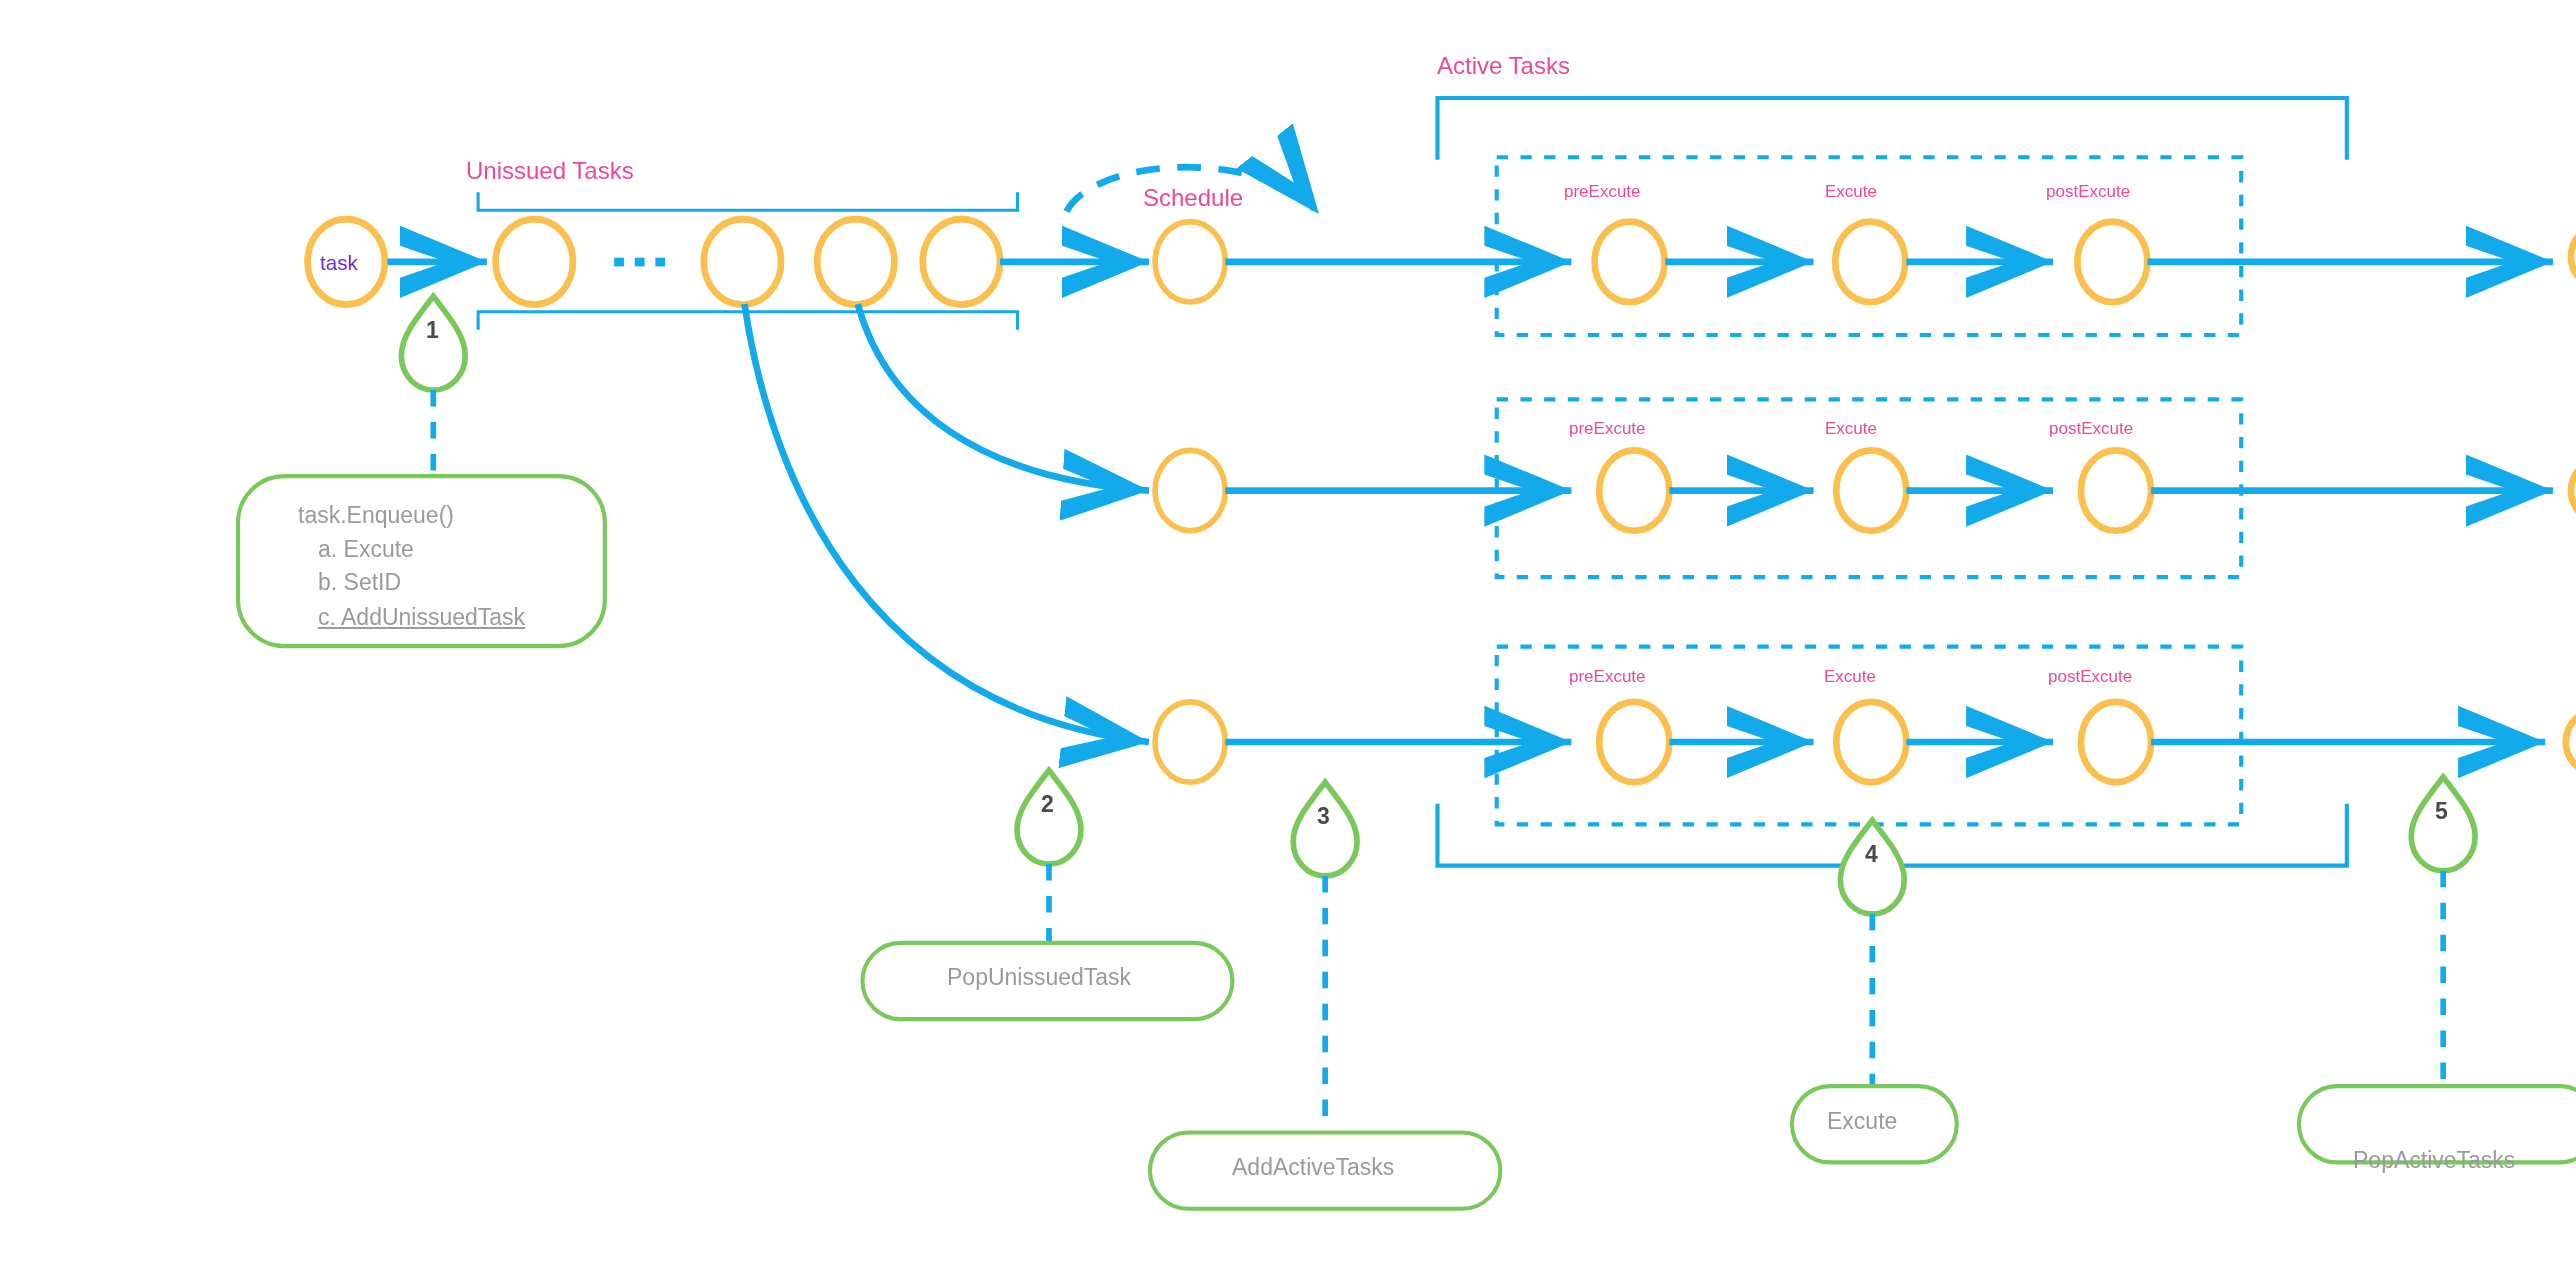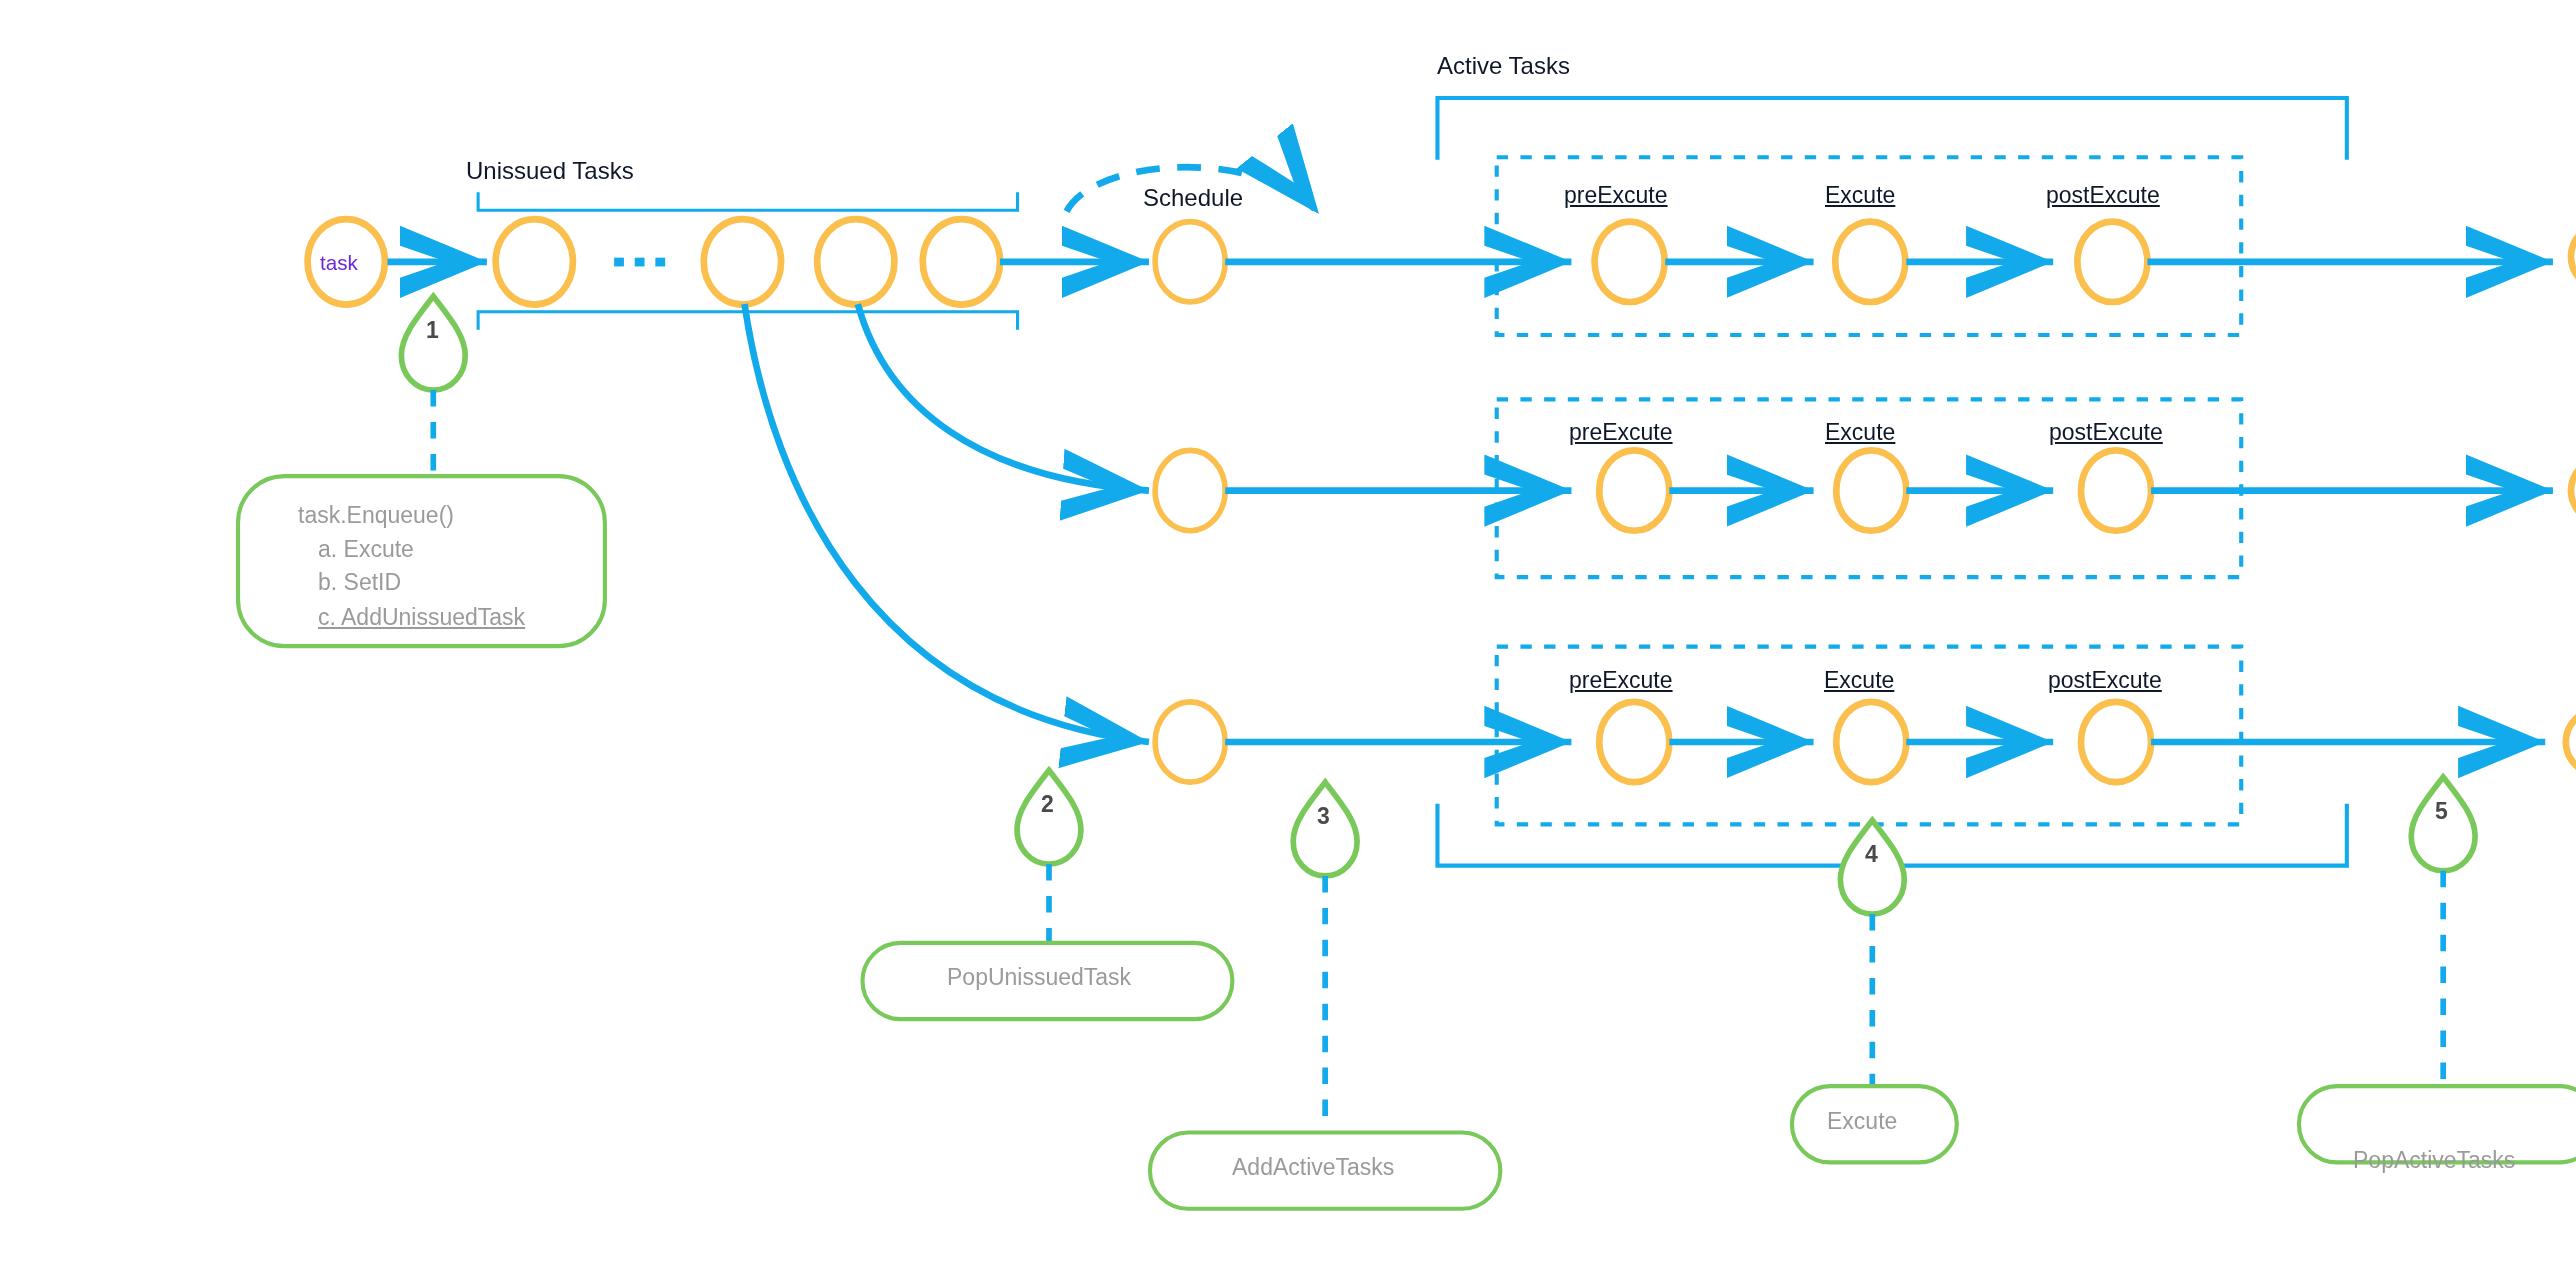--- a/index.html
+++ b/index.html
@@ -1,21 +1,21 @@
 <!DOCTYPE html>
 <html style="font-size:8.2px"><head>
 <meta charset="utf-8">
 <style>
   html,body{margin:0;padding:0;background:#ffffff;}
   body{font-family:"Liberation Sans", sans-serif;}
   #stage{position:relative;width:3114px;height:1282px;background:#fff;overflow:hidden;}
   svg.layer{position:absolute;top:0;left:0;width:3114px;height:1282px;}
-  .lbl{position:absolute;color:#0f172a;font-family:"Liberation Sans",sans-serif;white-space:nowrap;}
+  .lbl{position:absolute;color:#ec4899;font-family:"Liberation Sans",sans-serif;white-space:nowrap;}
   .lbl-section{font-size:24px;}
-  .lbl-stage{font-size:23px;text-decoration:underline;}
+  .lbl-stage{font-size:17px;}
   .node-text{position:absolute;color:#6d28d9;font-size:20.6px;white-space:nowrap;
              font-family:"Liberation Sans",sans-serif;}
   .marker-num{position:absolute;color:#4a4a4a;font-size:23px;font-weight:bold;
               white-space:nowrap;font-family:"Liberation Sans",sans-serif;}
   .callout-text{position:absolute;color:#9a9a9a;font-size:23px;white-space:nowrap;
                 font-family:"Liberation Sans",sans-serif;}
 </style>
 </head>
 <body>
 

